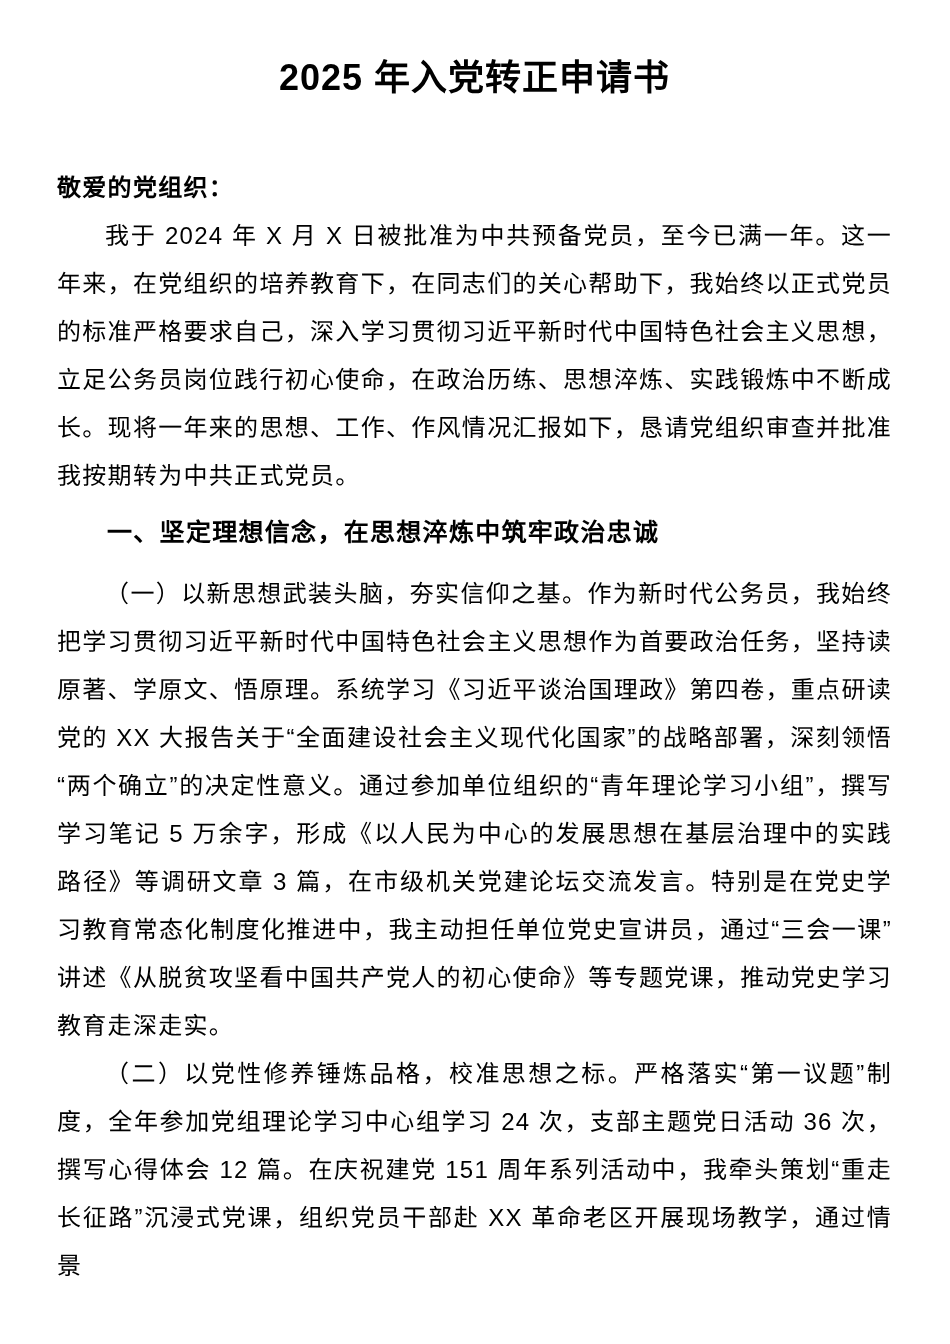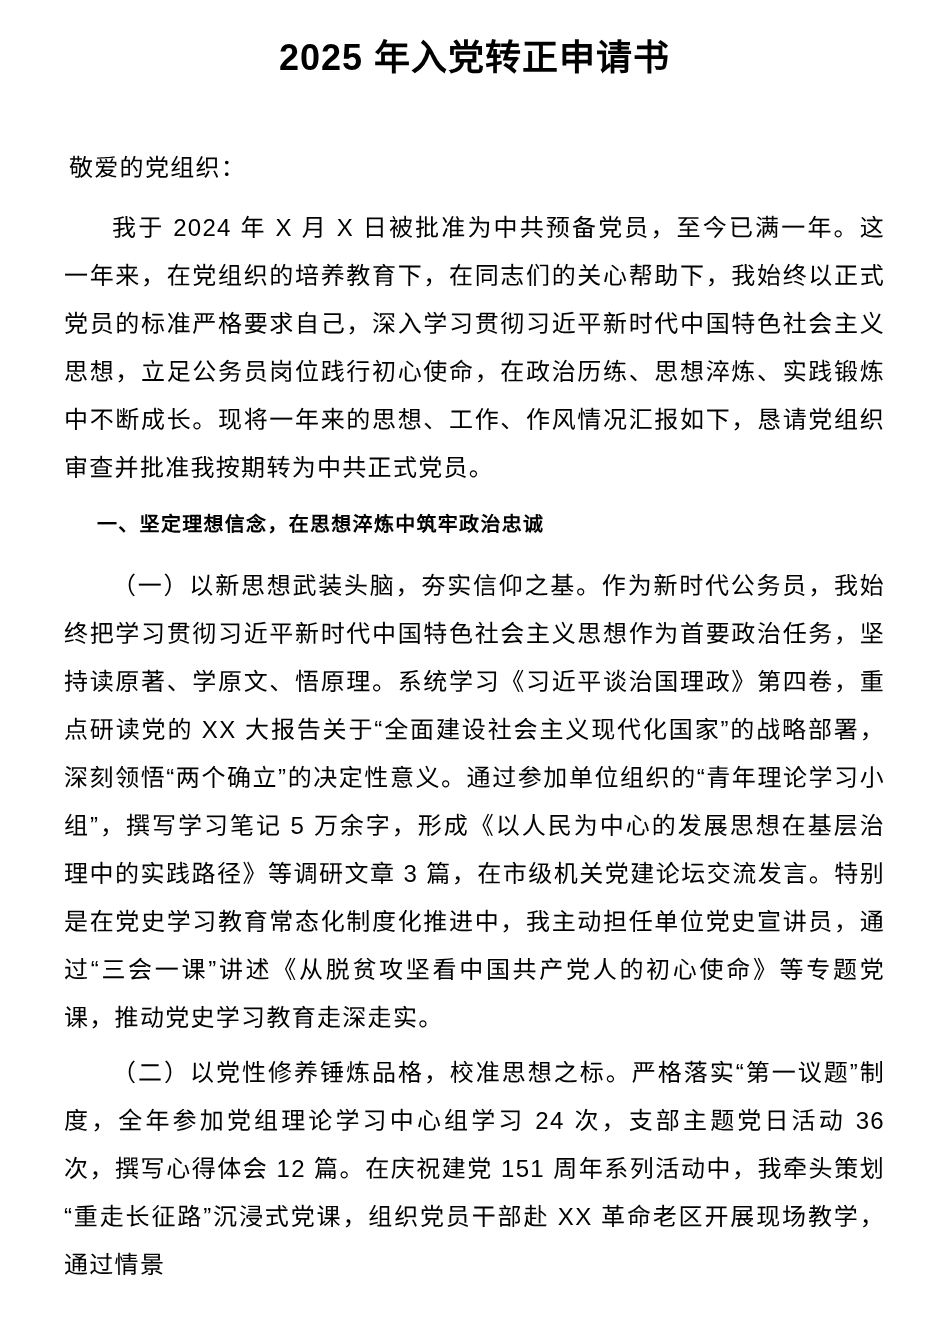--- a/index.html
+++ b/index.html
@@ -11,48 +11,49 @@
     width: 950px;
     height: 1344px;
     overflow: hidden;
     color: #000000;
     font-family: "Liberation Sans", "DejaVu Sans", sans-serif;
   }
   .page {
     box-sizing: border-box;
     width: 950px;
     height: 1344px;
-    padding: 28px 58px 0 57px;
+    padding: 48px 58px 0 57px;
     background: #ffffff;
   }
   .doc-title {
     margin: 0 0 56px 0;
     font-size: 36px;
     font-weight: 700;
     line-height: 60px;
     text-align: center;
     letter-spacing: 1px;
   }
   .doc-text {
     font-size: 24px;
     line-height: 48px;
     letter-spacing: 1.3px;
     text-align: justify;
     text-justify: inter-ideograph;
   }
   .salutation {
-    margin: 12px;
+    margin: 0;
+    font-weight: bold;
   }
   .para {
-    margin: 7px;
+    margin: 0;
     text-indent: 2em;
   }
   .section-heading {
     margin: 8px 0 14px 0;
-    font-size: 20px;
+    font-size: 25px;
     font-weight: 700;
     text-indent: 2em;
   }
 </style>
 </head>
 <body>
 
 <div class="page">
   <h1 class="doc-title">2025 年入党转正申请书</h1>
 

